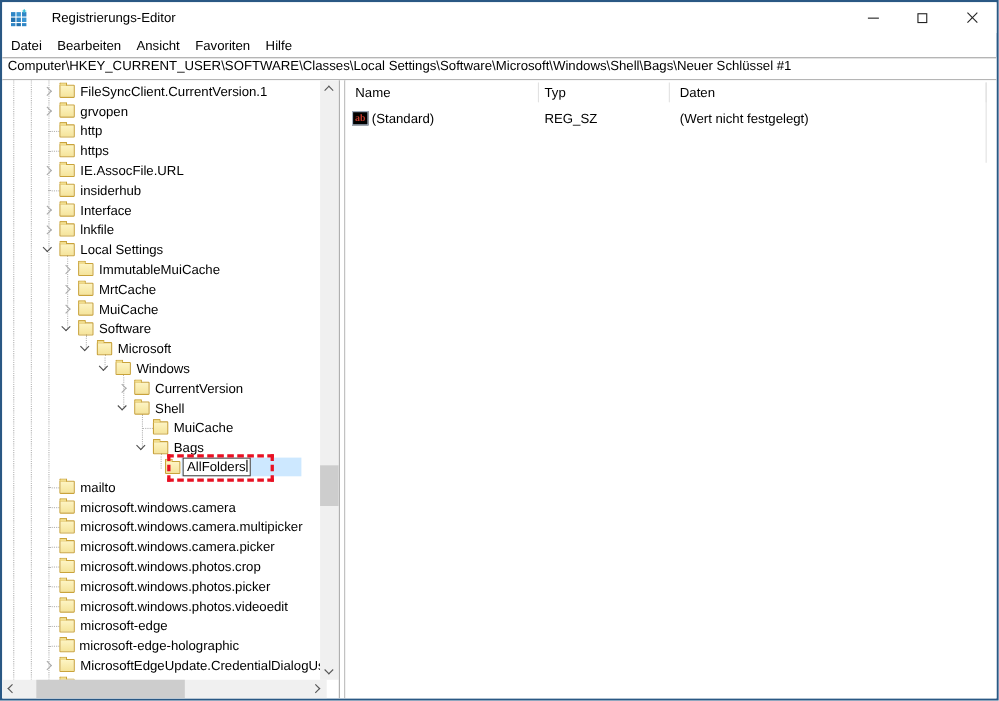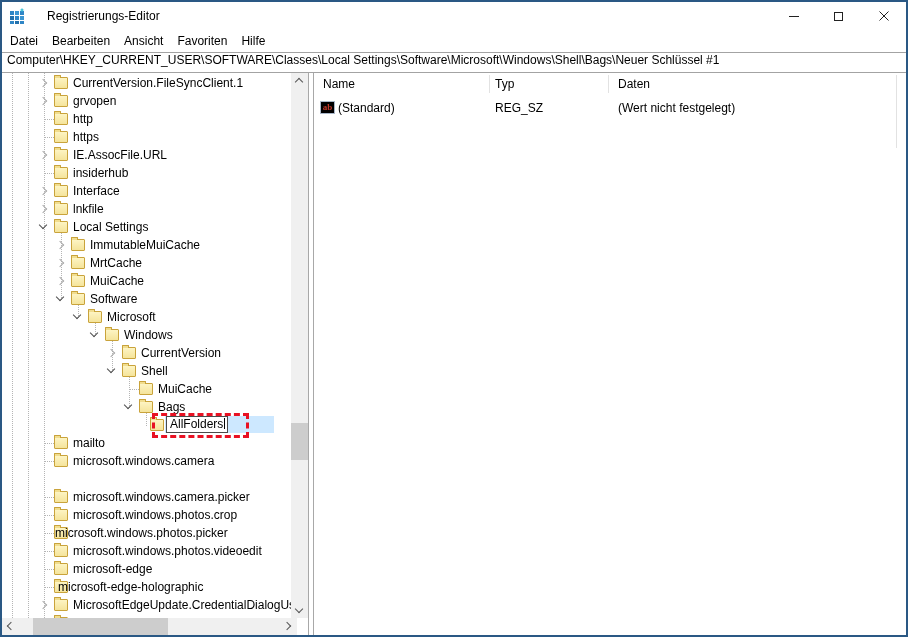--- a/index.html
+++ b/index.html
@@ -125,21 +125,21 @@
         <div class="vguide" style="left: 76px; top: 231px; height: 14px;"></div>
         <div class="vguide" style="left: 93px; top: 249px; height: 14px;"></div>
         <div class="vguide" style="left: 110px; top: 267px; height: 32px;"></div>
         <div class="vguide" style="left: 127px; top: 303px; height: 32px;"></div>
         <div class="vguide" style="left: 144px; top: 339px; height: 14px;"></div>
         <div class="trow" style="top: 1px;">
           <div class="chevbox" style="left: 36px; top: 4px;">
             <span class="chev"></span>
           </div>
           <div class="folder" style="left: 52px; top: 3px;"></div>
-          <span class="tlabel" style="left: 71px;">CurrentVersion.FileSyncClient.1</span>
+          <span class="tlabel" style="left: 71px;">FileSyncClient.CurrentVersion.1</span>
         </div>
         <div class="trow" style="top: 19px;">
           <div class="chevbox" style="left: 36px; top: 4px;">
             <span class="chev"></span>
           </div>
           <div class="folder" style="left: 52px; top: 3px;"></div>
           <span class="tlabel" style="left: 71px;">grvopen</span>
         </div>
         <div class="trow" style="top: 37px;">
           <div class="hstub" style="left: 42px; top: 9px;"></div>
@@ -261,49 +261,54 @@
         <div class="trow" style="top: 361px; text-decoration: underline;">
           <div class="hstub" style="left: 42px; top: 9px;"></div>
           <div class="folder" style="left: 52px; top: 3px;"></div>
           <span class="tlabel" style="left: 71px;">mailto</span>
         </div>
         <div class="trow" style="top: 379px;">
           <div class="hstub" style="left: 42px; top: 9px;"></div>
           <div class="folder" style="left: 52px; top: 3px;"></div>
           <span class="tlabel" style="left: 71px;">microsoft.windows.camera</span>
         </div>
+        <div class="trow" style="top: 397px;">
+          <div class="hstub" style="left: 42px; top: 9px;"></div>
+          <div class="folder" style="left: 52px; top: 3px;"></div>
+          <span class="tlabel" style="left: 71px;">microsoft.windows.camera.multipicker</span>
+        </div>
         <div class="trow" style="top: 415px;">
           <div class="hstub" style="left: 42px; top: 9px;"></div>
           <div class="folder" style="left: 52px; top: 3px;"></div>
           <span class="tlabel" style="left: 71px;">microsoft.windows.camera.picker</span>
         </div>
         <div class="trow" style="top: 433px;">
           <div class="hstub" style="left: 42px; top: 9px;"></div>
           <div class="folder" style="left: 52px; top: 3px;"></div>
           <span class="tlabel" style="left: 71px;">microsoft.windows.photos.crop</span>
         </div>
         <div class="trow" style="top: 451px;">
           <div class="hstub" style="left: 42px; top: 9px;"></div>
           <div class="folder" style="left: 52px; top: 3px;"></div>
-          <span class="tlabel" style="left: 53px; text-align: right;">microsoft.windows.photos.picker</span>
+          <span class="tlabel" style="left: 71px; text-align: right;">microsoft.windows.photos.picker</span>
         </div>
         <div class="trow" style="top: 469px;">
           <div class="hstub" style="left: 42px; top: 9px;"></div>
           <div class="folder" style="left: 52px; top: 3px;"></div>
           <span class="tlabel" style="left: 71px;">microsoft.windows.photos.videoedit</span>
         </div>
         <div class="trow" style="top: 487px;">
           <div class="hstub" style="left: 42px; top: 9px;"></div>
           <div class="folder" style="left: 52px; top: 3px;"></div>
           <span class="tlabel" style="left: 71px;">microsoft-edge</span>
         </div>
         <div class="trow" style="top: 505px;">
           <div class="hstub" style="left: 42px; top: 9px;"></div>
           <div class="folder" style="left: 52px; top: 3px;"></div>
-          <span class="tlabel" style="left: 56px; text-align: center;">microsoft-edge-holographic</span>
+          <span class="tlabel" style="left: 70px; text-align: center;">microsoft-edge-holographic</span>
         </div>
         <div class="trow" style="top: 523px;">
           <div class="chevbox" style="left: 36px; top: 4px;">
             <span class="chev"></span>
           </div>
           <div class="folder" style="left: 52px; top: 3px;"></div>
           <span class="tlabel" style="left: 71px;">MicrosoftEdgeUpdate.CredentialDialogUs</span>
         </div>
         <div class="trow" style="top: 541px;">
           <div class="folder" style="left: 52px; top: 3px;"></div>

